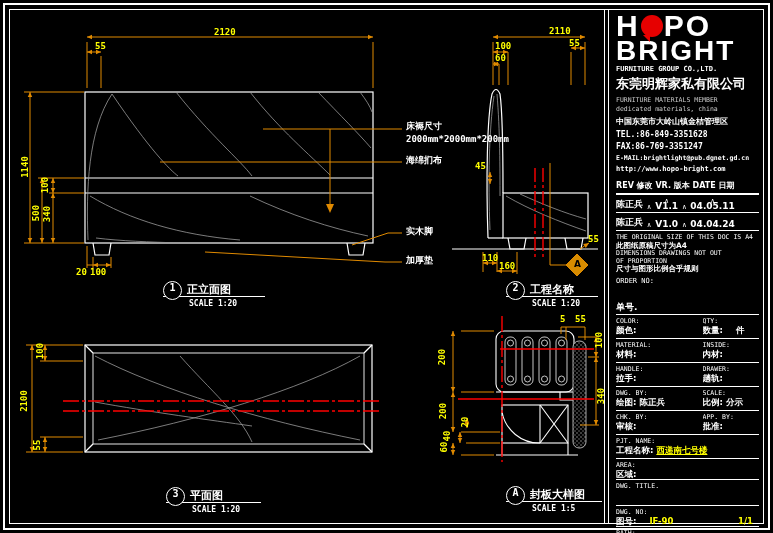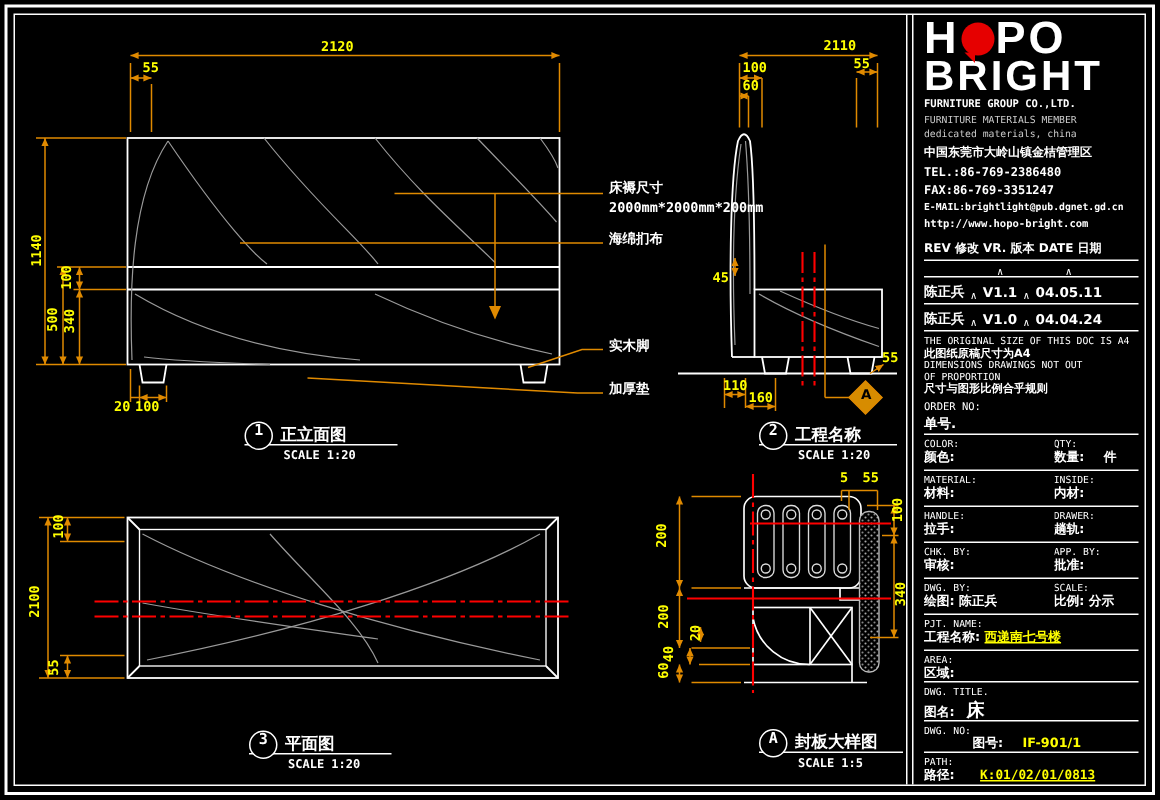--- a/index.html
+++ b/index.html
@@ -39,21 +39,21 @@
   .revhdr{font:bold 8px "DejaVu Sans",sans-serif;margin-top:7px;border-bottom:1px solid #fff;padding-bottom:2px;white-space:nowrap;}
   .revsep{position:relative;height:10px;border-bottom:1px solid #fff;}
   .revsep .caret{position:absolute;top:3px;font:7px "DejaVu Sans Mono",monospace;color:#fff;}
   .revrow{display:flex;align-items:flex-end;gap:4px;border-bottom:1px solid #fff;padding:3px 0 1px 0;
           font:bold 9px "DejaVu Sans",sans-serif;white-space:nowrap;}
   .revrow .caret{font:7px "DejaVu Sans Mono",monospace;}
   .notes{margin-top:3px;}
   .note-en{font:6.5px "DejaVu Sans Mono",monospace;line-height:7.5px;white-space:nowrap;}
   .note-cn{font:bold 7.5px "DejaVu Sans",sans-serif;line-height:8.5px;white-space:nowrap;}
   .order-en{font:7px "DejaVu Sans Mono",monospace;margin-top:3px;}
-  .order-cn{font:bold 9px "DejaVu Sans",sans-serif;margin-top:1px;}
+  .order-cn{font:bold 9px "DejaVu Sans",sans-serif;margin-top:16px;}
   .tbrow{border-top:1px solid #fff;display:flex;flex-shrink:0;gap:30px;}
   .tbcol{flex:1;overflow:hidden;}
   .en{font:6.5px "DejaVu Sans Mono",monospace;line-height:8px;margin-top:2px;white-space:nowrap;}
   .cn{font:bold 8.5px "DejaVu Sans",sans-serif;line-height:10px;white-space:nowrap;}
   .val-y{color:#ffff00;text-decoration:underline;}
   .val-big{font:bold 12px "DejaVu Sans",sans-serif;margin-left:8px;}
   .h23{height:23px;} .h20{height:20px;} .h25{height:25px;}
   svg{position:absolute;left:0;top:0;}
 </style>
 </head>
@@ -255,21 +255,21 @@
   <span class="dim v" style="left:35px;top:180px;width:20px">100</span>
   <span class="dim v" style="left:26px;top:208px;width:20px">500</span>
   <span class="dim v" style="left:37px;top:209px;width:20px">340</span>
   <span class="dim" style="left:76px;top:267px">20</span>
   <span class="dim" style="left:90px;top:267px">100</span>
 
   <span class="dim" style="left:549px;top:26px">2110</span>
   <span class="dim" style="left:495px;top:41px">100</span>
   <span class="dim" style="left:495px;top:53px">60</span>
   <span class="dim" style="left:569px;top:38px">55</span>
-  <span class="dim" style="left:475px;top:181px">45</span>
+  <span class="dim" style="left:475px;top:161px">45</span>
   <span class="dim" style="left:588px;top:234px">55</span>
   <span class="dim" style="left:482px;top:253px">110</span>
   <span class="dim" style="left:499px;top:261px">160</span>
 
   <span class="dim v" style="left:30px;top:346px;width:20px">100</span>
   <span class="dim v" style="left:11px;top:396px;width:26px">2100</span>
   <span class="dim v" style="left:30px;top:440px;width:13px">55</span>
 
   <span class="dim" style="left:560px;top:314px">5</span>
   <span class="dim" style="left:575px;top:314px">55</span>
@@ -316,24 +316,25 @@
   <div class="panel">
     <div class="logo1">
       <span>H</span>
         <span class="disc">
           <span class="drip"></span>
         </span>
         <span>PO</span>
     </div>
     <div class="logo2">BRIGHT</div>
     <div class="logo-sub">FURNITURE GROUP CO.,LTD.</div>
+    <div class="logo-cn">东莞明辉家私有限公司</div>
     <div class="desc">FURNITURE MATERIALS MEMBER</div>
     <div class="desc" style="margin-top:1px">dedicated materials, china</div>
     <div class="contact" style="font-family:Liberation Sans, sans-serif">中国东莞市大岭山镇金桔管理区</div>
-    <div class="contact">TEL.:86-769-2386480</div>
+    <div class="contact">TEL.:86-849-3351628</div>
     <div class="contact">FAX:86-769-3351247</div>
     <div class="contact" style="font-size:6.5px">E-MAIL:brightlight@pub.dgnet.gd.cn</div>
     <div class="contact" style="font-size:7px">http://www.hopo-bright.com</div>
 
     <div class="revhdr">REV 修改   VR. 版本   DATE 日期</div>
     <div class="revsep">
       <span class="caret" style="left:34%">∧</span>
       <span class="caret" style="left:66%">∧</span>
     </div>
     <div class="revrow">
@@ -386,60 +387,59 @@
           <div class="en">HANDLE:</div>
         <div class="cn"><span>拉手:</span></div>
         </div>
       <div class="tbcol">
           <div class="en">DRAWER:</div>
         <div class="cn"><span>趟轨:</span></div>
         </div>
     </div>
     <div class="tbrow h23">
       <div class="tbcol">
+          <div class="en">DWG. BY:</div>
+        <div class="cn"><span>绘图:</span> <span>陈正兵</span></div>
+        </div>
+      <div class="tbcol">
+          <div class="en">SCALE:</div>
+        <div class="cn"><span>比例:</span> <span>分示</span></div>
+        </div>
+    </div>
+    <div class="tbrow h23">
+      <div class="tbcol">
           <div class="en">CHK. BY:</div>
         <div class="cn"><span>审核:</span></div>
         </div>
       <div class="tbcol">
           <div class="en">APP. BY:</div>
         <div class="cn"><span>批准:</span></div>
         </div>
     </div>
     <div class="tbrow h23">
       <div class="tbcol">
-          <div class="en">DWG. BY:</div>
-        <div class="cn"><span>绘图:</span> <span>陈正兵</span></div>
-        </div>
-      <div class="tbcol">
-          <div class="en">SCALE:</div>
-        <div class="cn"><span>比例:</span> <span>分示</span></div>
-        </div>
-    </div>
-    <div class="tbrow h23">
-      <div class="tbcol">
           <div class="en">PJT. NAME:</div>
         <div class="cn"><span>工程名称:</span> <span class="val-y">西递南七号楼</span></div>
         </div>
     </div>
     <div class="tbrow h20">
       <div class="tbcol">
           <div class="en">AREA:</div>
         <div class="cn"><span>区域:</span></div>
         </div>
     </div>
     <div class="tbrow h25">
       <div class="tbcol">
           <div class="en">DWG. TITLE.</div>
-        <div class="cn"><span>图名:</span><span class="val-big">床</span></div>
         </div>
     </div>
     <div class="tbrow h20">
       <div class="tbcol">
           <div class="en">DWG. NO:</div>
-        <div class="cn" style="display:flex;justify-content:center;padding-right:6px">
+        <div class="cn" style="display:flex;justify-content:space-between;padding-right:6px">
           <span><span>图号:</span> <span class="val-y" style="text-decoration:none;margin-left:10px">IF-90</span></span>
           <span class="val-y" style="text-decoration:none">1/1</span>
           </div>
         </div>
     </div>
     <div class="tbrow h20">
       <div class="tbcol">
           <div class="en">PATH:</div>
         <div class="cn"><span>路径:</span> <span class="val-y" style="margin-left:14px;font-family:'DejaVu Sans Mono',monospace">K:01/02/01/0813</span></div>
         </div>

